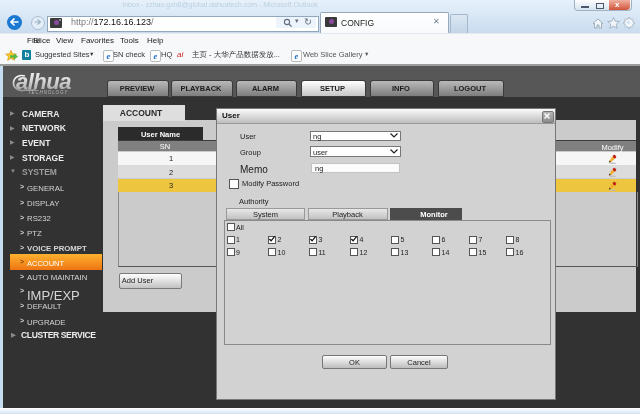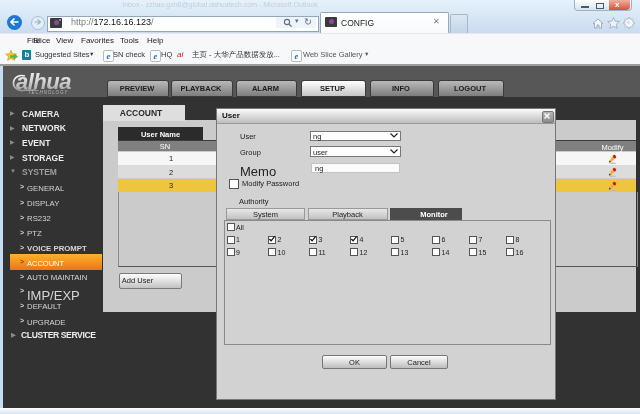--- a/index.html
+++ b/index.html
@@ -216,21 +216,21 @@
       <path d="M0.5 0.5 L4 4 L7.5 0.5" stroke="#222" stroke-width="1.2" fill="none"></path>
     </svg>
 
   <div class="t" style="left:240px;top:147.5px;font-size:7.5px;color:#222;">Group</div>
   <div class="abs" style="left:309.5px;top:146px;width:91px;height:10.5px;background:#fff;border:1px solid #777;box-sizing:border-box;"></div>
   <div class="t" style="left:313px;top:147.5px;font-size:7.5px;color:#222;">user</div>
   <svg class="abs" style="left:390px;top:148.5px;" width="8" height="5" viewBox="0 0 8 5">
       <path d="M0.5 0.5 L4 4 L7.5 0.5" stroke="#222" stroke-width="1.2" fill="none"></path>
     </svg>
 
-  <div class="t" style="left:240px;top:163.5px;font-size:13px;color:#222;">Memo</div>
+  <div class="t" style="left:240px;top:163.5px;font-size:10px;color:#222;">Memo</div>
   <div class="abs" style="left:311px;top:162.5px;width:89px;height:10.5px;background:#fbfbfb;border:1px solid #c2c2c2;box-sizing:border-box;"></div>
   <div class="t" style="left:315px;top:164px;font-size:7.5px;color:#222;">ng</div>
 
   <div class="abs" style="left:228.5px;top:178.5px;width:8px;height:8px;background:#fff;border:1px solid #555;"></div>
   <div class="t" style="left:242px;top:179px;font-size:7.5px;color:#222;">Modify Password</div>
   <div class="t" style="left:239px;top:197px;font-size:7.5px;color:#222;">Authority</div>
 
   <div class="abs" style="left:226px;top:208px;width:79px;height:11.5px;background:linear-gradient(#e8e8e8,#c2c2c2);border:1px solid #999;box-sizing:border-box;"></div>
   <div class="t" style="left:226px;top:209.5px;width:79px;text-align:center;font-size:7.5px;color:#222;">System</div>
   <div class="abs" style="left:307.5px;top:208px;width:80px;height:11.5px;background:linear-gradient(#e8e8e8,#c2c2c2);border:1px solid #999;box-sizing:border-box;"></div>

